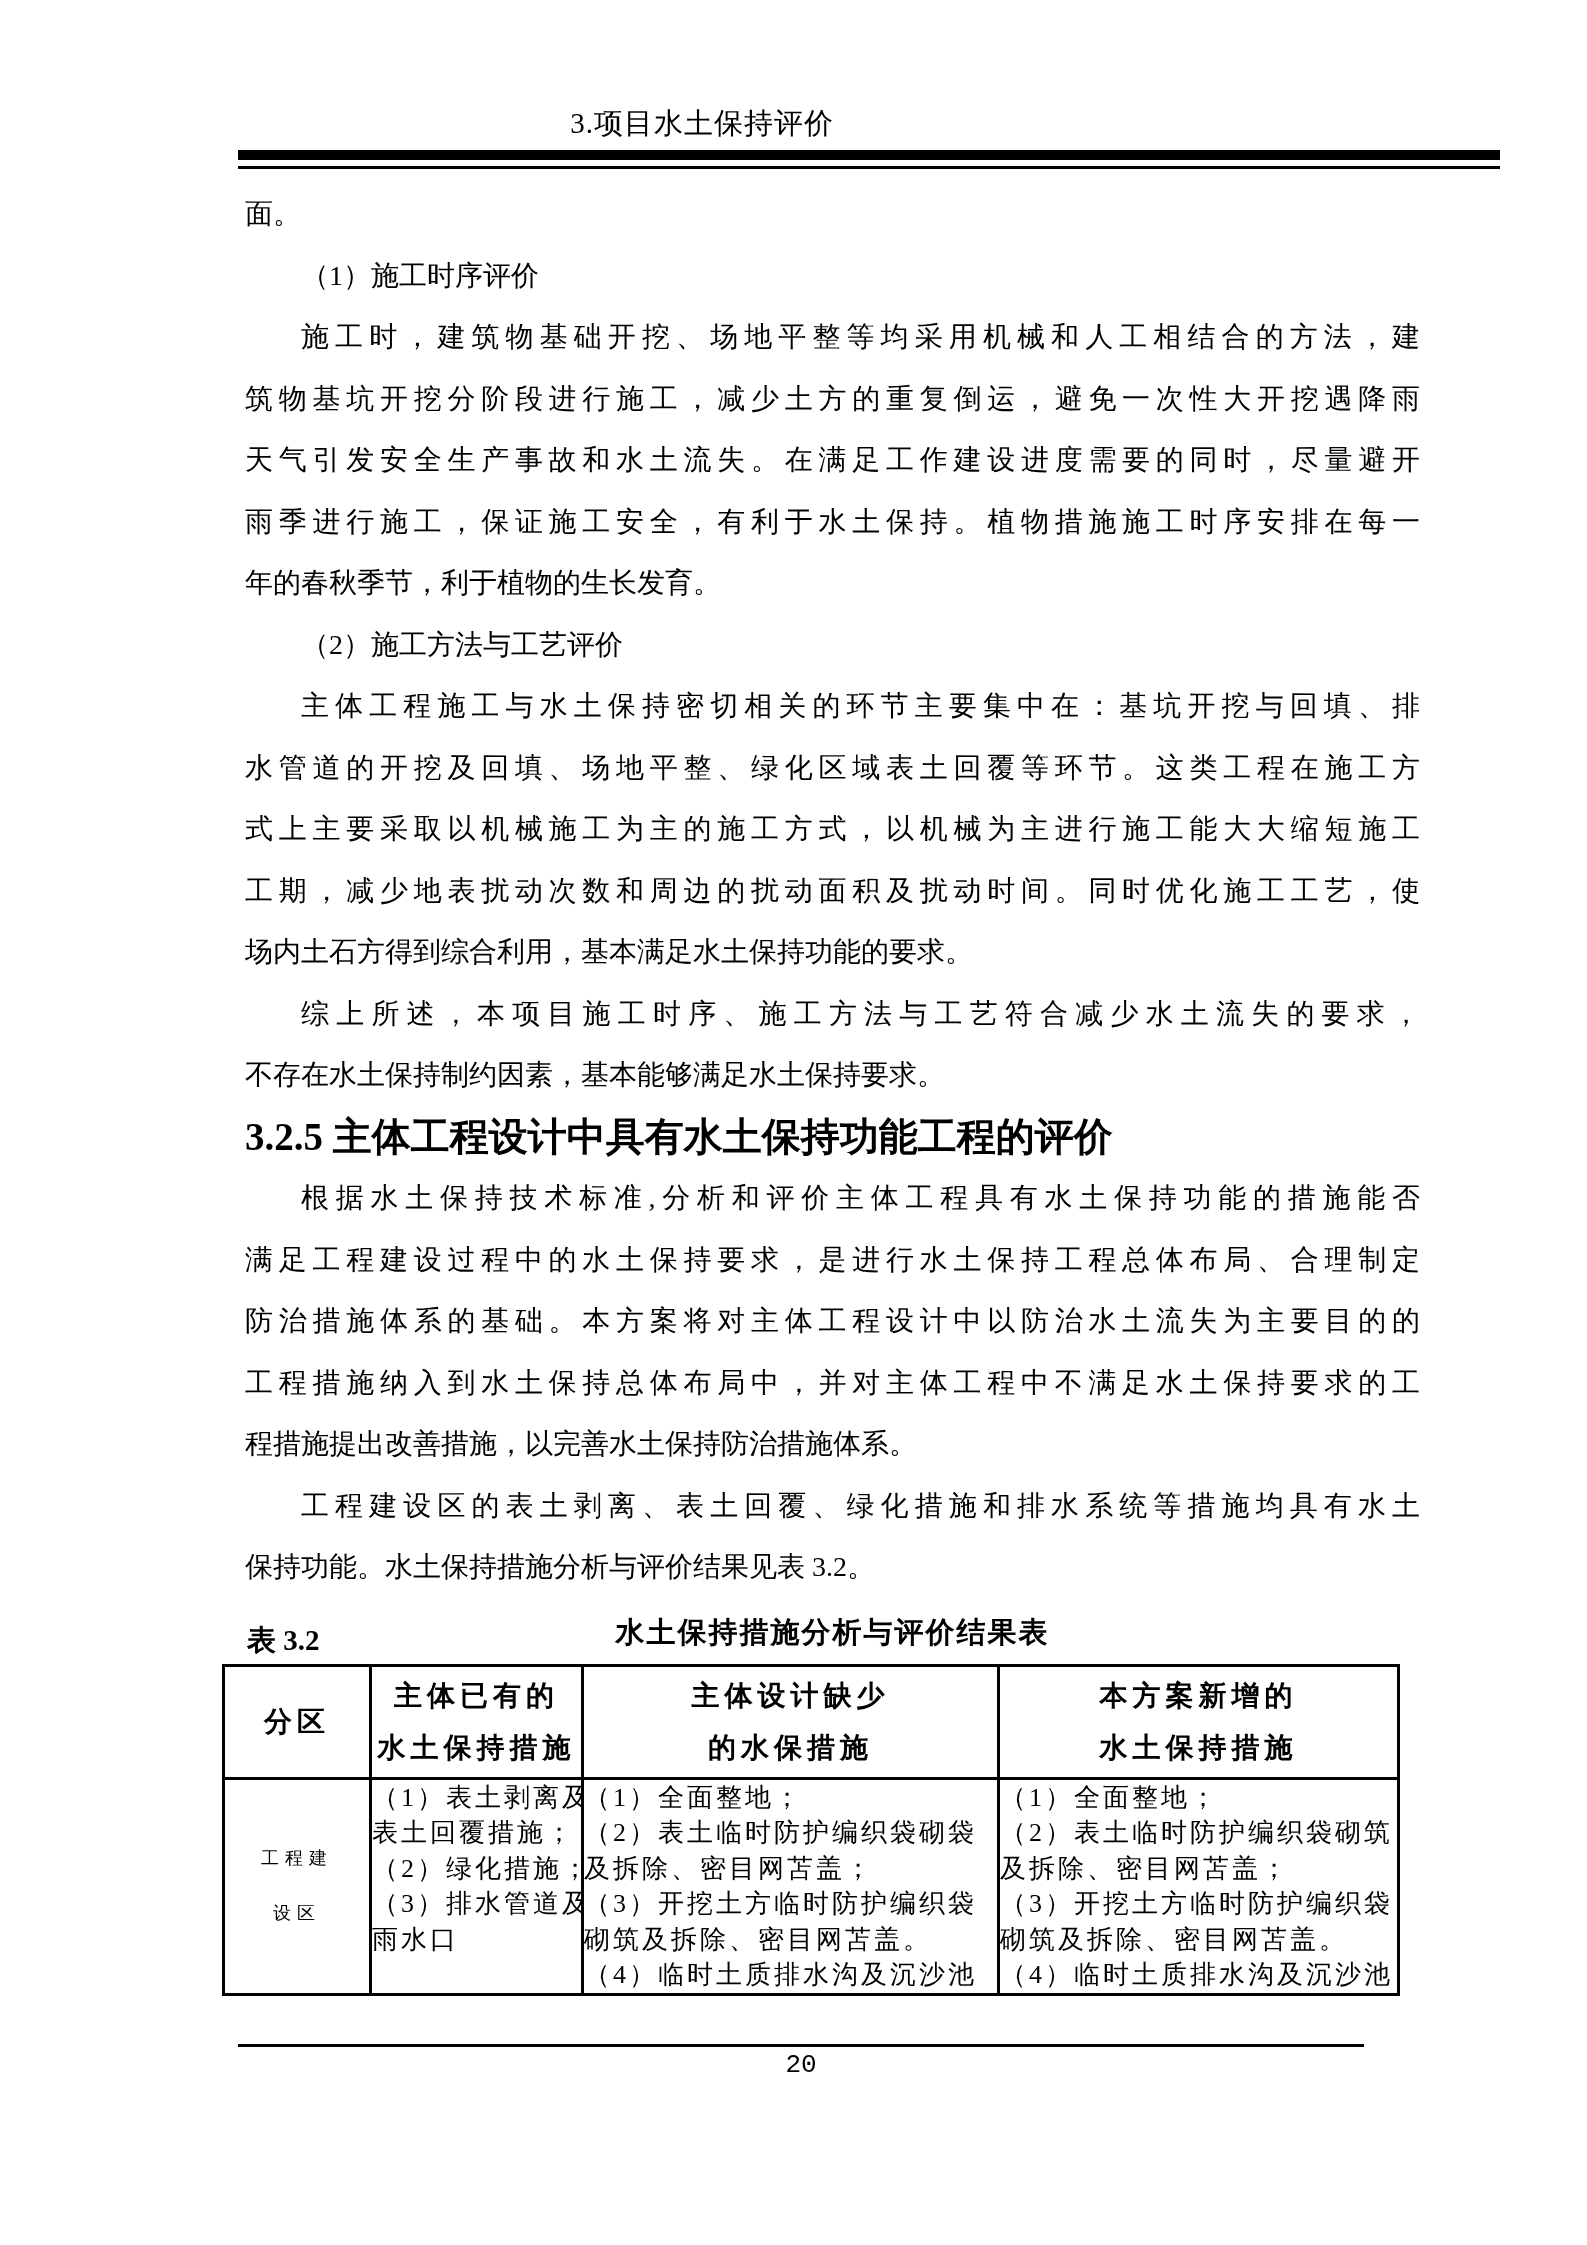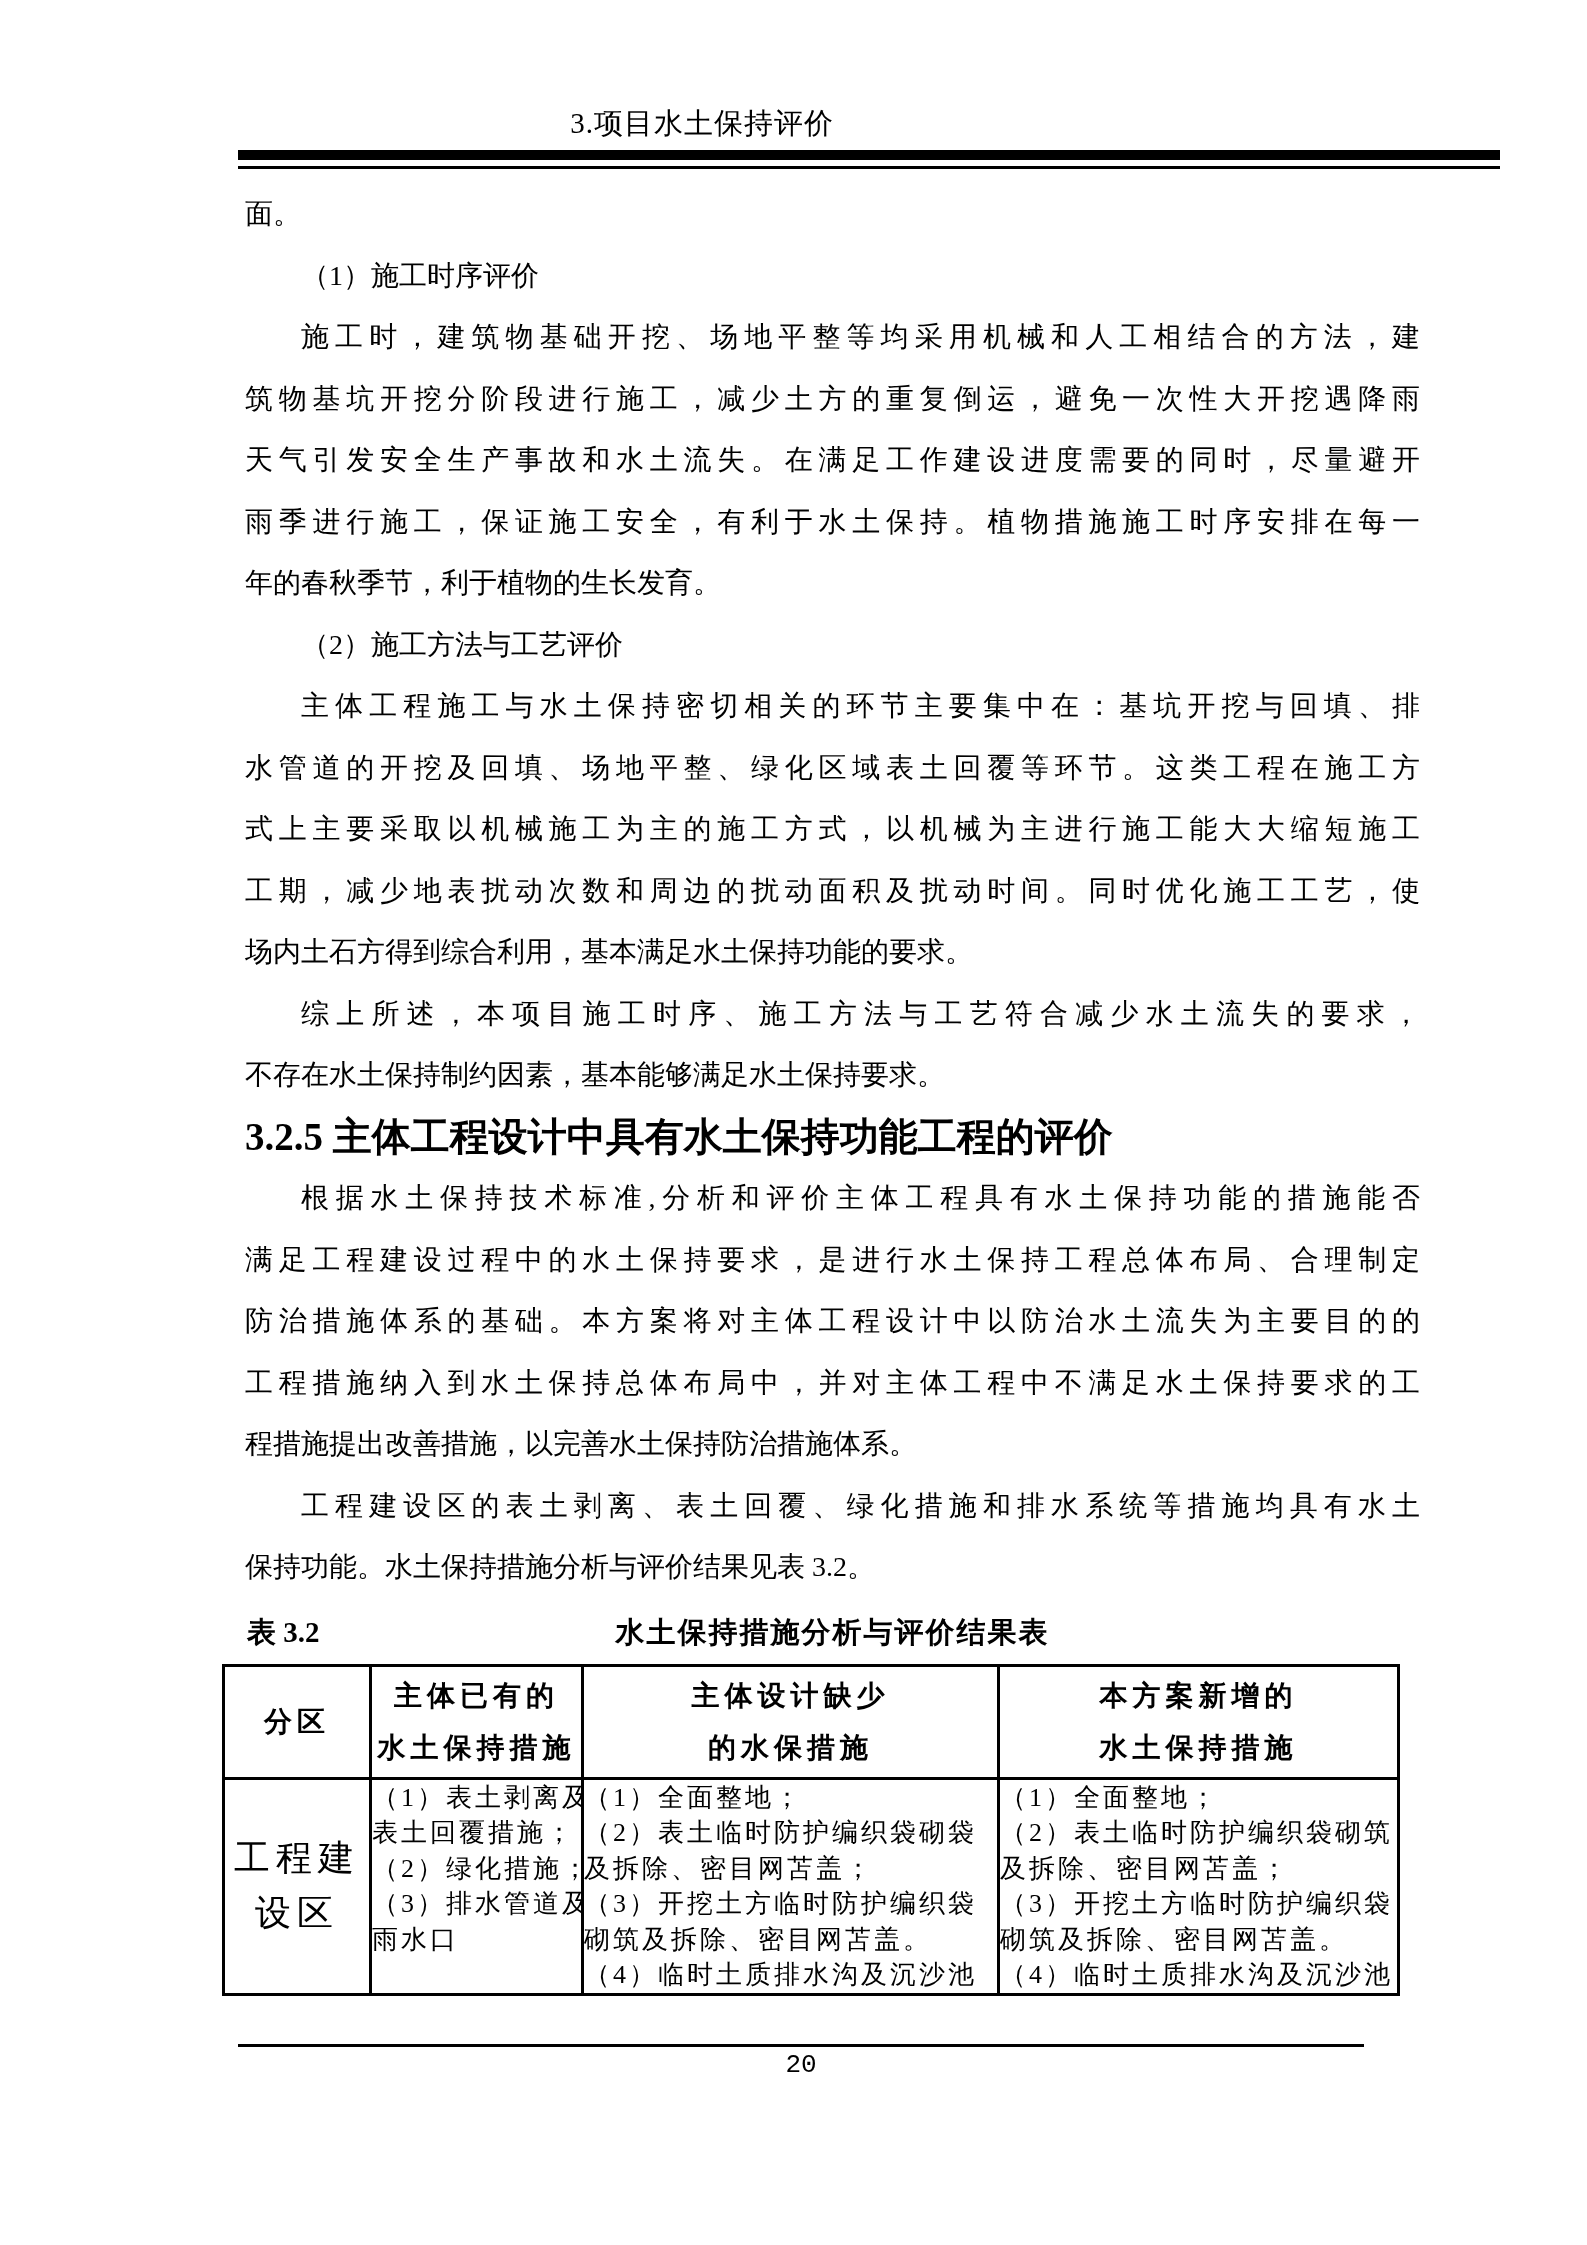--- a/index.html
+++ b/index.html
@@ -21,35 +21,35 @@
   .bline {
     font-size:28px; line-height:61.5px; min-height:61.5px;
     text-align:left;
   }
   .bline.just { text-align:justify; text-align-last:justify; }
   .bline.ind  { padding-left:56px; }
   .bline.bold { font-weight:bold; font-size:39px; }
 
   .caption { position:relative; height:64px; line-height:64px;
     font-weight:bold; font-size:29px; margin-top:2px; }
-  .caption .cap-label { position:absolute; left:2px; top:0; }
+  .caption .cap-label { position:absolute; left:2px; top:8px; }
   .caption .cap-title { display:block; text-align:center; letter-spacing:2px; }
 
   table.measures {
     margin-left:-23px; width:1175px;
     border-collapse:collapse; table-layout:fixed;
   }
   table.measures td { border:3px solid #000; padding:0; }
   td.th {
     height:110px; text-align:center; vertical-align:middle;
     font-weight:bold; font-size:28px; line-height:52px; letter-spacing:5px;
   }
   td.zone {
     text-align:center; vertical-align:middle;
-    font-size:36px; line-height:55px; letter-spacing:6px;
+    font-size:18px; line-height:55px; letter-spacing:6px;
   }
   td.cellc {
     height:213px; vertical-align:top;
     font-size:26px; line-height:35.5px; letter-spacing:3px;
     padding:3px 6px 0 8px;
   }
   .cell-line { white-space:nowrap; overflow:hidden; }
 
   .footer-rule { top:2044px; left:238px; width:1126px; height:3px; }
   .footer-page {

